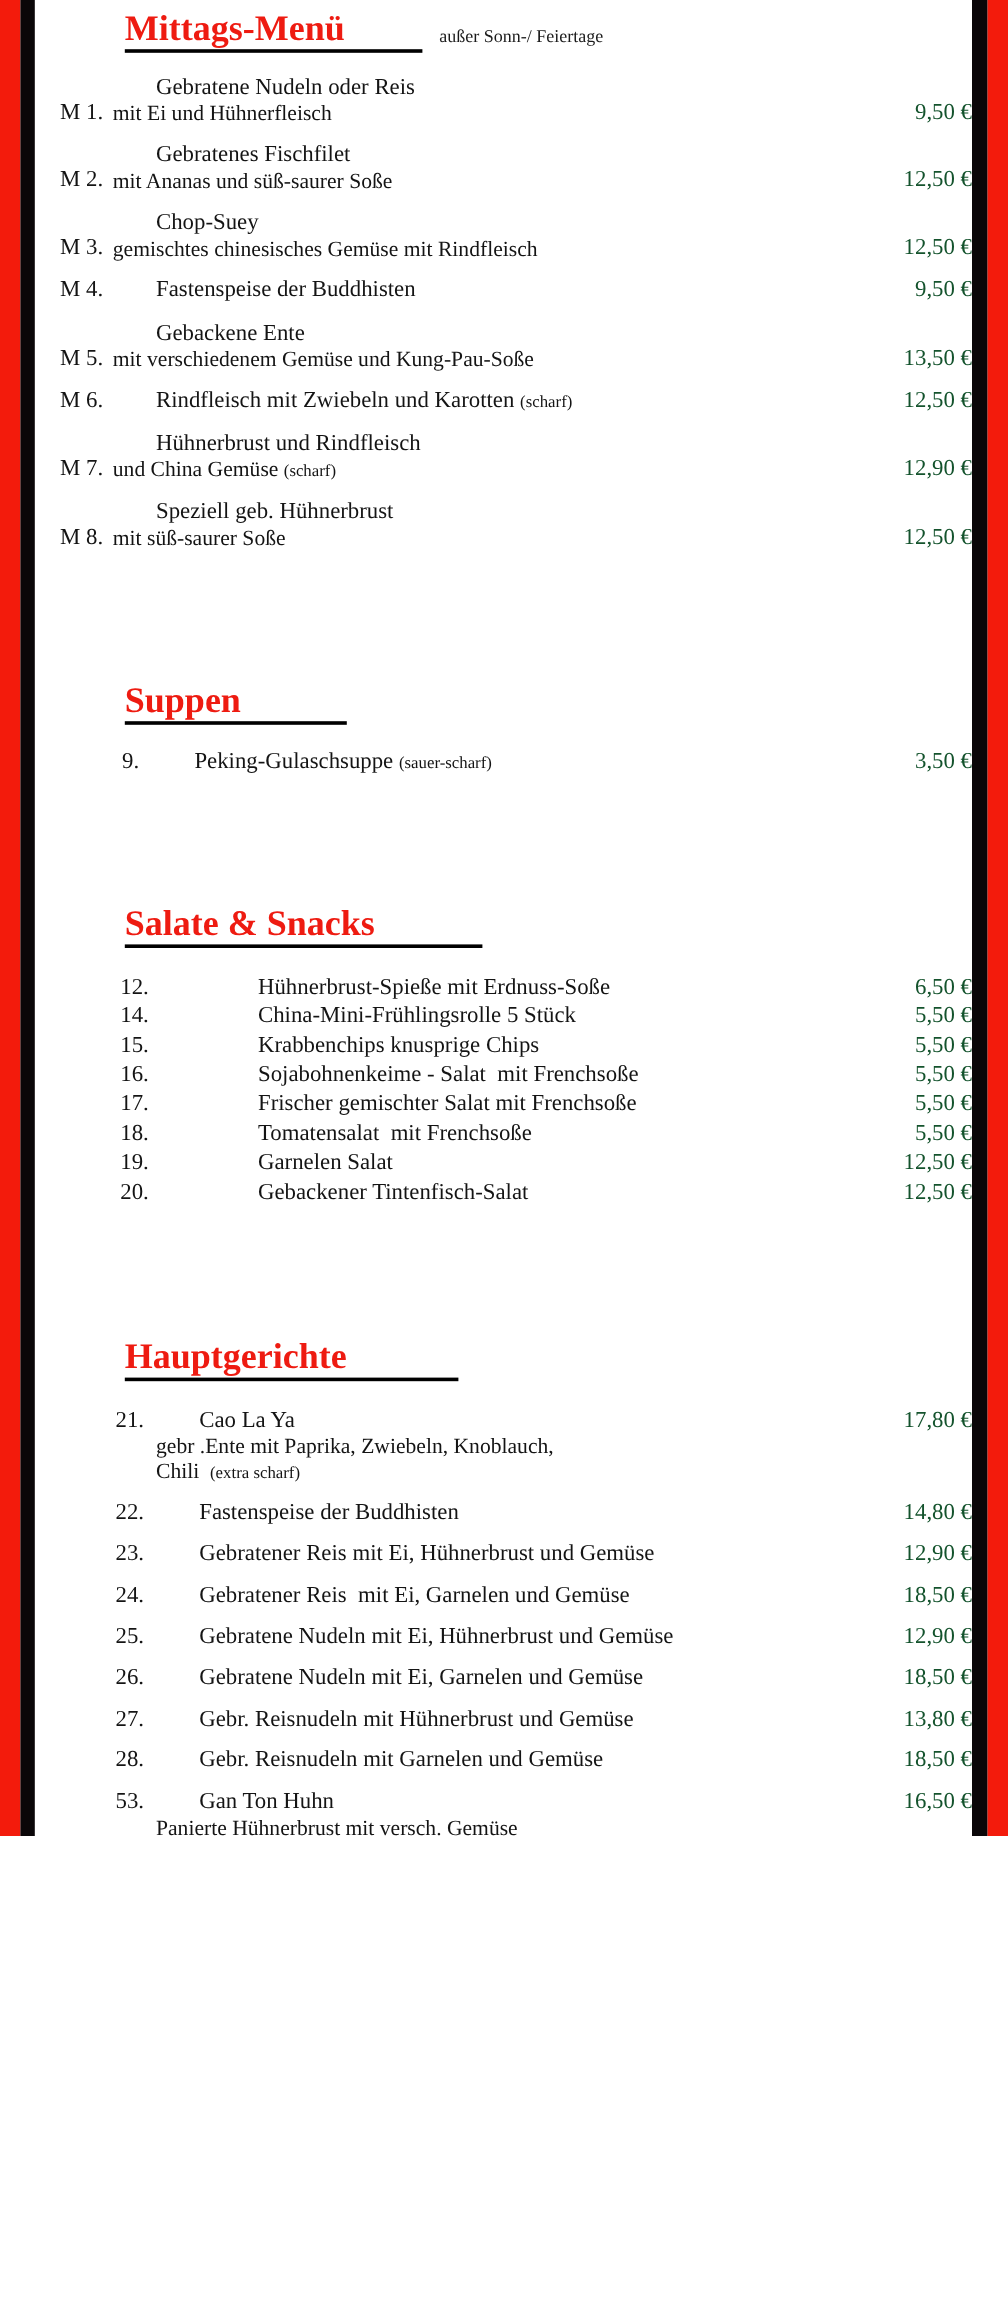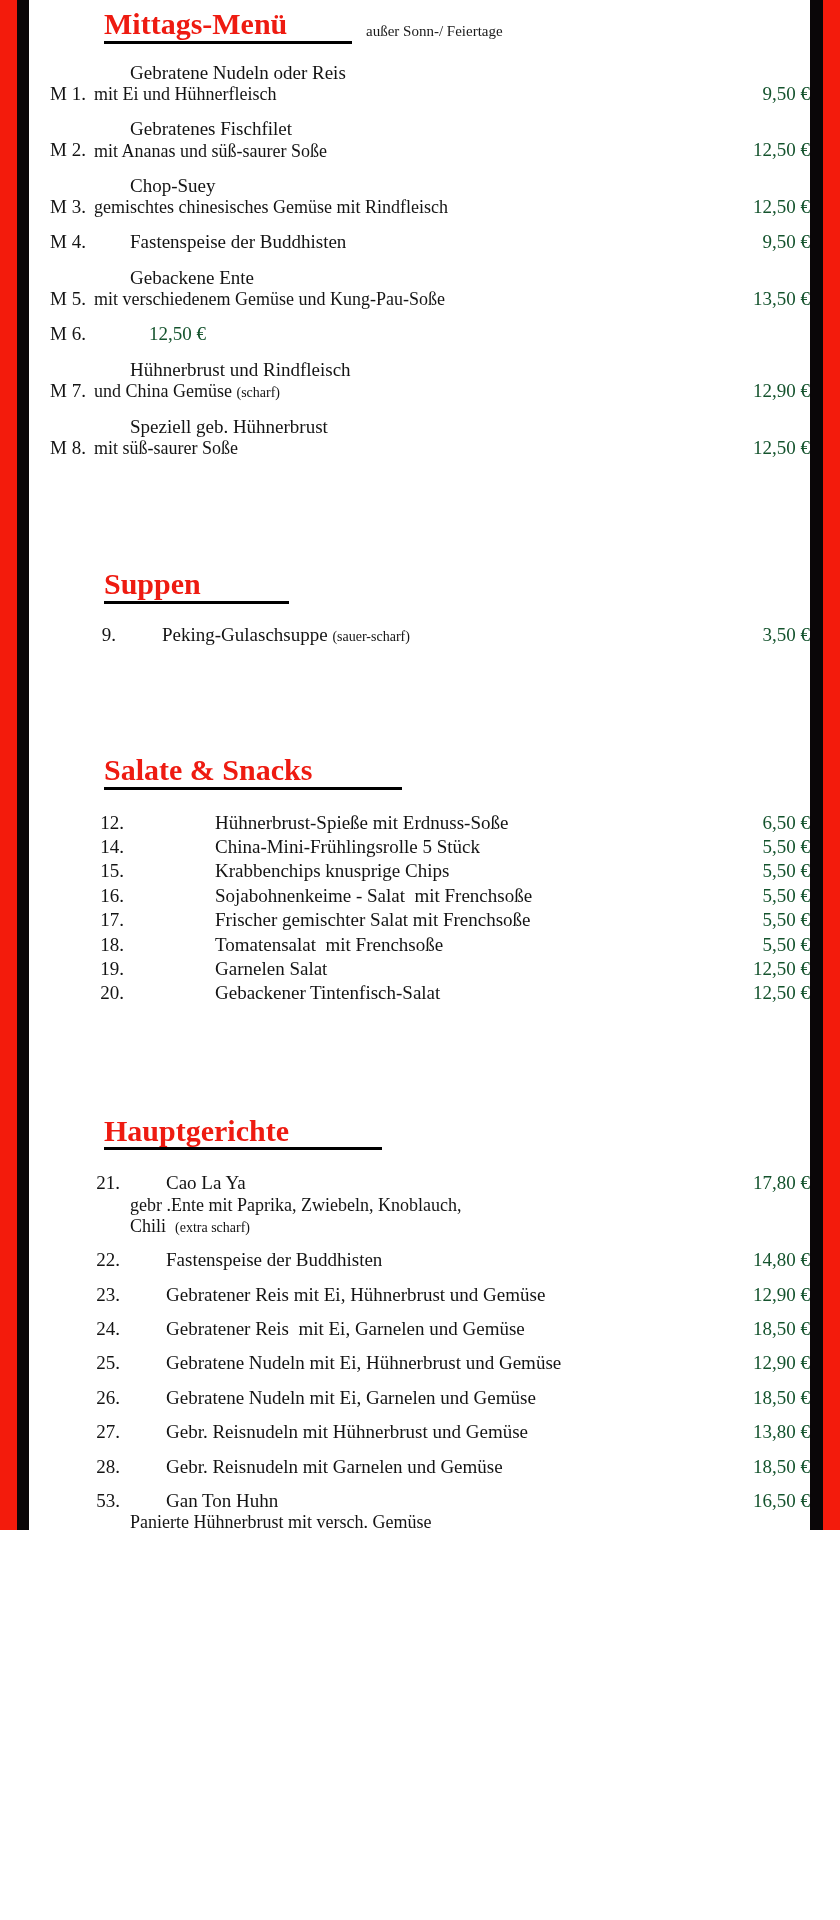--- a/index.html
+++ b/index.html
@@ -197,20 +197,24 @@
       <div class="row">
         <span class="num">M 5.</span>
         <span class="body">
           <span class="name">Gebackene Ente</span><span class="tag"></span>
           <span class="desc">mit verschiedenem Gemüse und Kung-Pau-Soße</span>
         </span>
         <span class="price">13,50 €</span>
       </div>
       <div class="row">
         <span class="num">M 6.</span>
+        <span class="body">
+          <span class="name">Rindfleisch mit Zwiebeln und Karotten </span><span class="tag">(scharf)</span>
+          <span class="desc"></span>
+        </span>
         <span class="price">12,50 €</span>
       </div>
       <div class="row">
         <span class="num">M 7.</span>
         <span class="body">
           <span class="name">Hühnerbrust und Rindfleisch</span>
           <span class="desc"><span>und China Gemüse </span><span class="tag">(scharf)</span></span>
         </span>
         <span class="price">12,90 €</span>
       </div>

